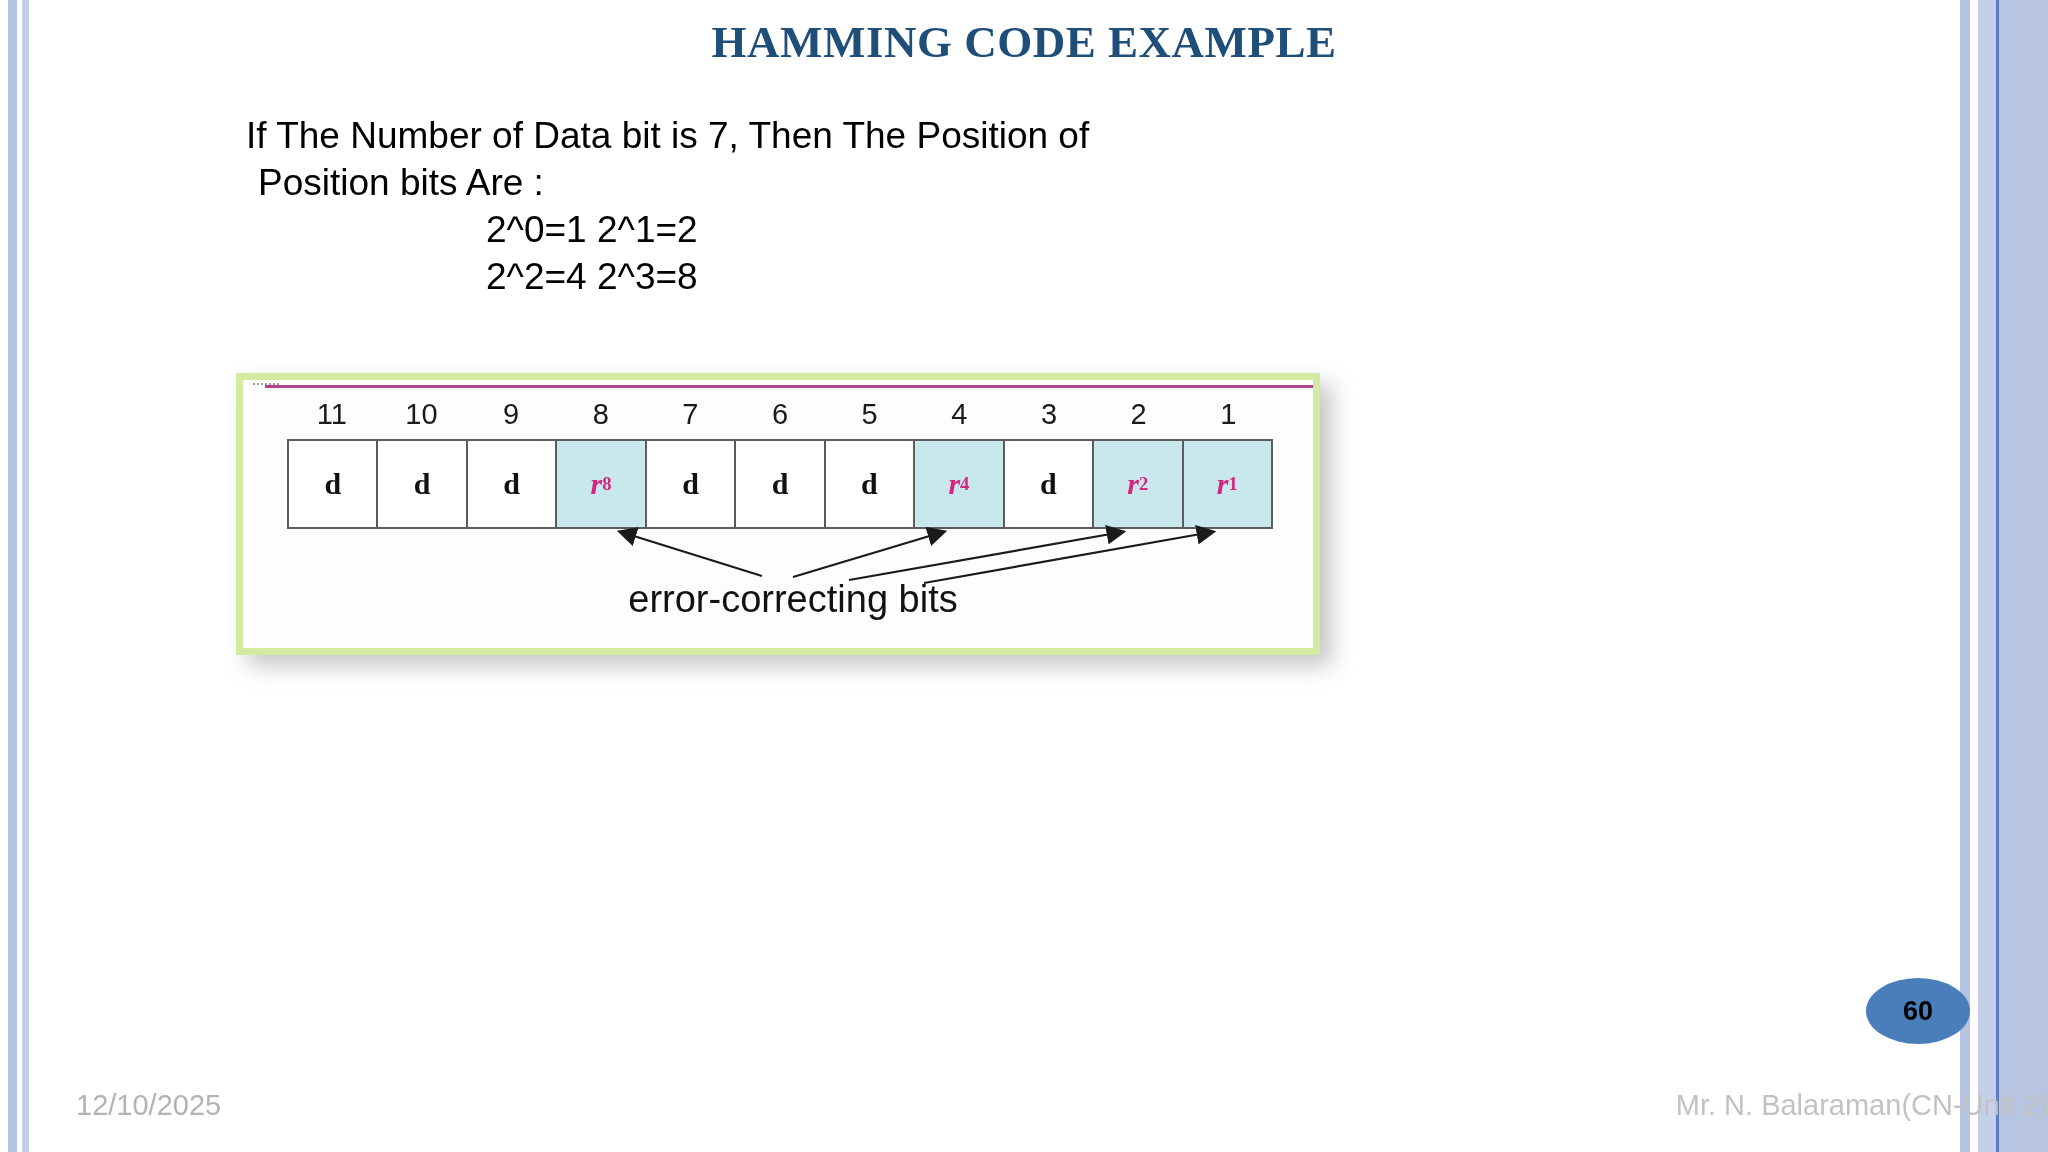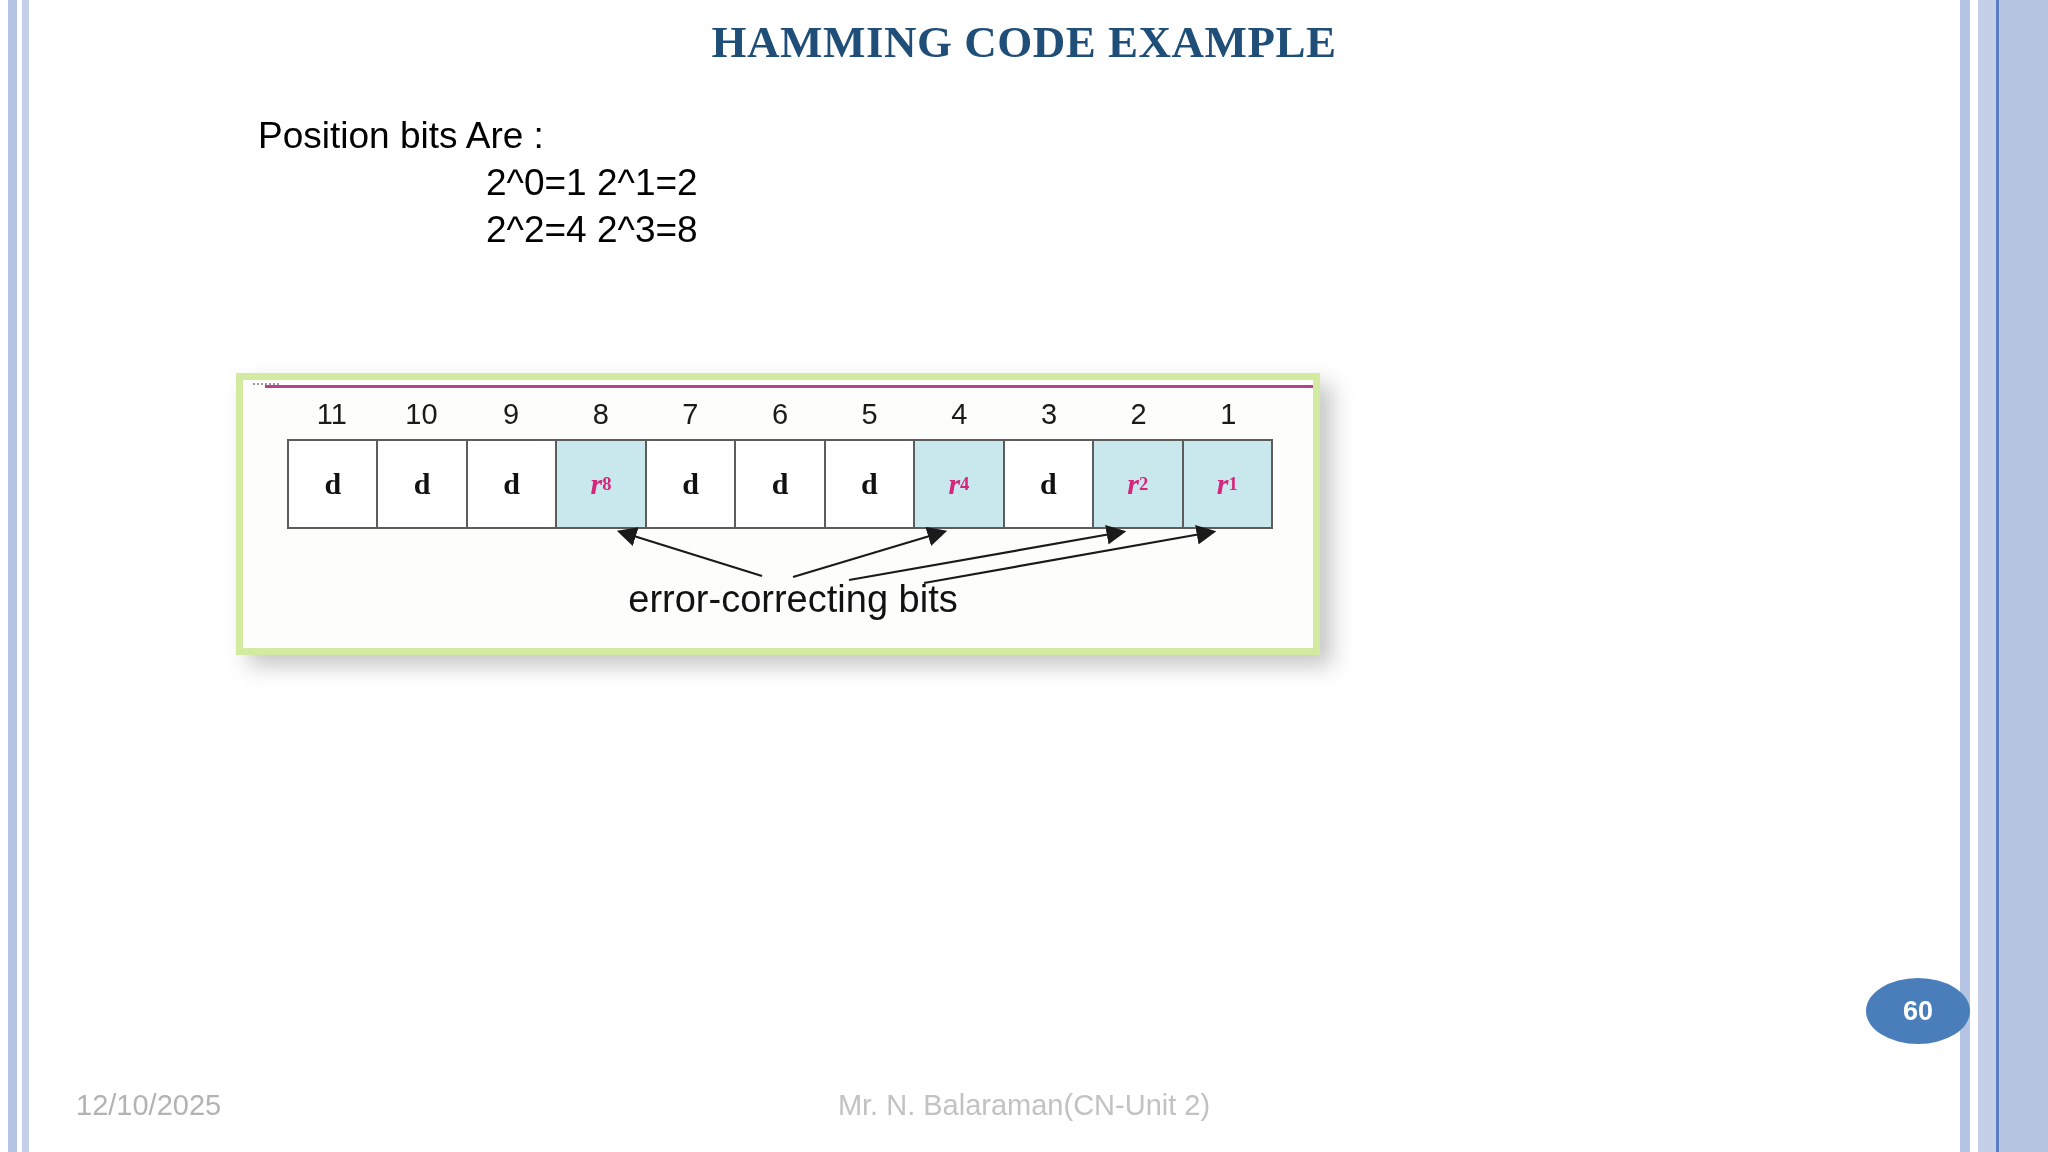--- a/index.html
+++ b/index.html
@@ -226,42 +226,42 @@
 
   
   .page-badge {
     position: absolute;
     left: 1866px;
     top: 978px;
     width: 104px;
     height: 66px;
     border-radius: 50%;
     background: #4a7ebb;
-    color: #ffffff;
+    color: #000000;
     display: flex;
     align-items: center;
     justify-content: center;
     font-size: 27px;
     font-weight: bold;
   }
 
   
   .footer-date {
     position: absolute;
     left: 76px;
     top: 1089px;
     color: #b3b3b3;
     font-size: 29px;
   }
   .footer-center {
     position: absolute;
     left: 0;
     right: 0;
     top: 1089px;
-    text-align: center;
+    text-align: right;
     color: #c2c2c2;
     font-size: 29px;
   }
 </style>
 </head>
 <body>
 
 <div class="slide">
 
   <div class="edge-left">
@@ -273,20 +273,21 @@
   <div class="edge-right">
     <div class="r-thin"></div>
     <div class="r-band"></div>
     <div class="r-light"></div>
     <div class="r-line"></div>
   </div>
 
   <div class="title">HAMMING CODE EXAMPLE</div>
 
   <div class="body-text">
+    <div class="ln1">If The Number of Data bit is 7, Then The Position of</div>
     <div class="ln2">Position bits Are :</div>
     <div class="ln3">2^0=1 2^1=2</div>
     <div class="ln4">2^2=4 2^3=8</div>
   </div>
 
   <div class="figure-shadow"></div>
   <div class="figure">
     <div class="figure-inner">
 
       <div class="magenta-rule"></div>

